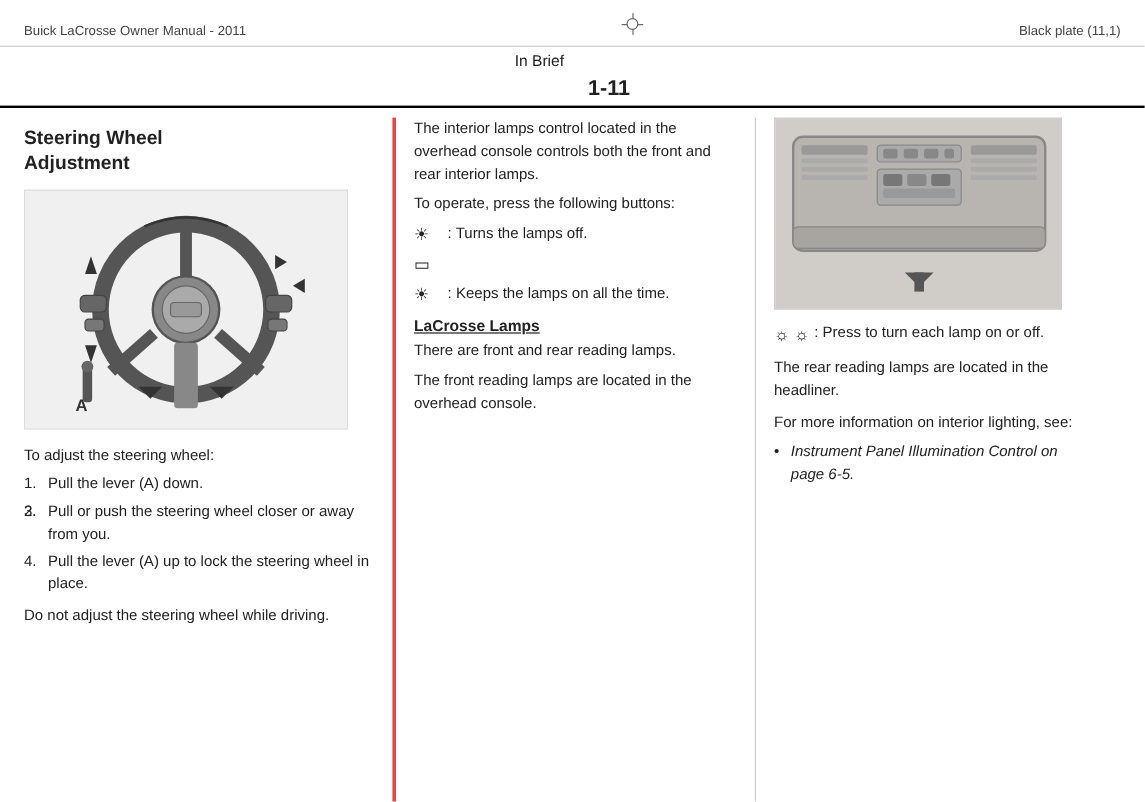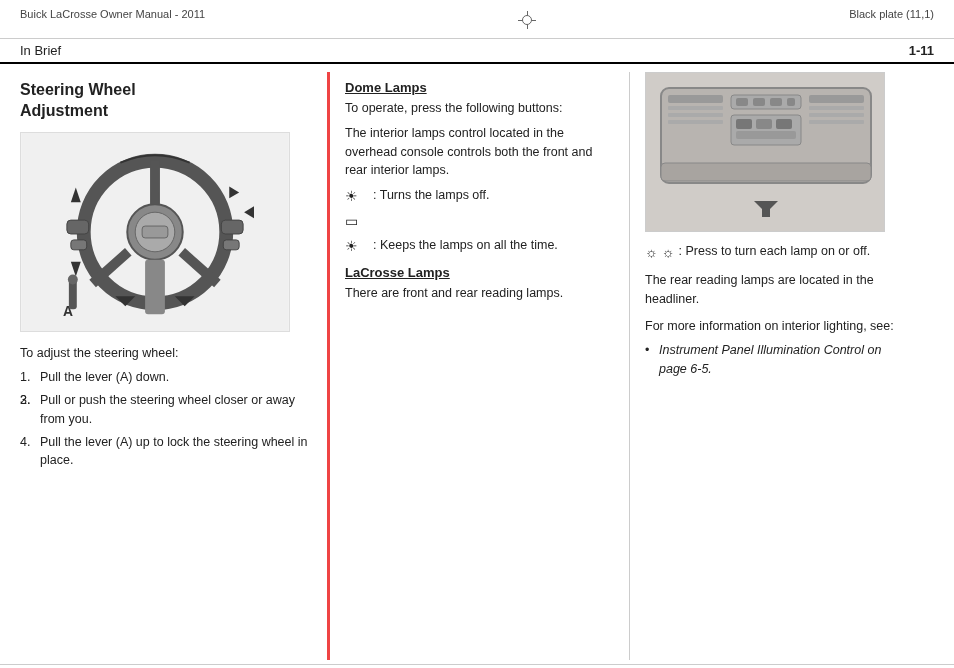--- a/index.html
+++ b/index.html
@@ -10,21 +10,21 @@
       font-family: Arial, Helvetica, sans-serif;
       font-size: 13px;
       color: #222;
       overflow: hidden;
     }
 
     
     .page-header {
       display: flex;
       justify-content: space-between;
-      align-items: flex-start;
+      align-items: flex-end;
       padding: 8px 20px 6px 20px;
       border-bottom: 1px solid #ccc;
     }
     .page-header-left, .page-header-right {
       font-size: 11px;
       color: #444;
     }
     .page-header-center {
       display: flex;
       flex-direction: column;
@@ -58,28 +58,29 @@
       border: 1px solid #666;
       border-radius: 50%;
       position: absolute;
       background: #fff;
       z-index: 1;
     }
 
     
     .page-number-bar {
       display: flex;
-      justify-content: space-between;
+      justify-content: center;
       padding: 4px 20px 4px 20px;
       border-bottom: 2px solid #000;
       margin-bottom: 8px;
     }
     .page-number-text {
-      font-size: 13px;
+      font-size: 18px;
       font-weight: bold;
+      margin-top: 20px;
     }
     .page-number-label {
       font-size: 13px;
       margin-right: 20px;
     }
 
     
     .main-content {
       display: flex;
       padding: 0 20px;
@@ -298,46 +299,47 @@
       </svg>
     </div>
 
     <p class="instructions-text">To adjust the steering wheel:</p>
     <ol class="instructions-list">
       <li><span class="num">1.</span><span>Pull the lever (A) down.</span></li>
       <li><span class="num">2.</span></li>
       <li><span class="num">3.</span><span>Pull or push the steering wheel closer or away from you.</span></li>
       <li><span class="num">4.</span><span>Pull the lever (A) up to lock the steering wheel in place.</span></li>
     </ol>
+    <p class="warning-text">Do not adjust the steering wheel while driving.</p>
   </div>
 
   <div class="col-mid">
 
-    <div class="subsection-title">Dome Lamps</div>
-
+
+    <p class="body-text">The interior lamps control located in the overhead console controls both the front and rear interior lamps.</p>
     <p class="body-text">To operate, press the following buttons:</p>
-    <p class="body-text">The interior lamps control located in the overhead console controls both the front and rear interior lamps.</p>
 
     <div class="icon-row">
       <span class="icon-symbol">☀</span>
       <span>: <span>Turns the lamps off.</span></span>
     </div>
 
     <div class="icon-row">
       <span class="icon-symbol">▭</span>
     </div>
 
     <div class="icon-row">
       <span class="icon-symbol">☀</span>
       <span>: <span>Keeps the lamps on all the time.</span></span>
     </div>
 
     <div class="subsection-title">LaCrosse Lamps</div>
 
     <p class="body-text">There are front and rear reading lamps.</p>
+    <p class="body-text">The front reading lamps are located in the overhead console.</p>
   </div>
 
   <div class="col-right">
 
     <div class="interior-image">
       <svg viewBox="0 0 240 160" width="240" height="160" xmlns="http://www.w3.org/2000/svg">
         <rect width="240" height="160" fill="#d0ccc8"></rect>
 
         <rect x="15" y="15" width="210" height="95" rx="8" fill="#b8b4b0" stroke="#888" stroke-width="2"></rect>
 

